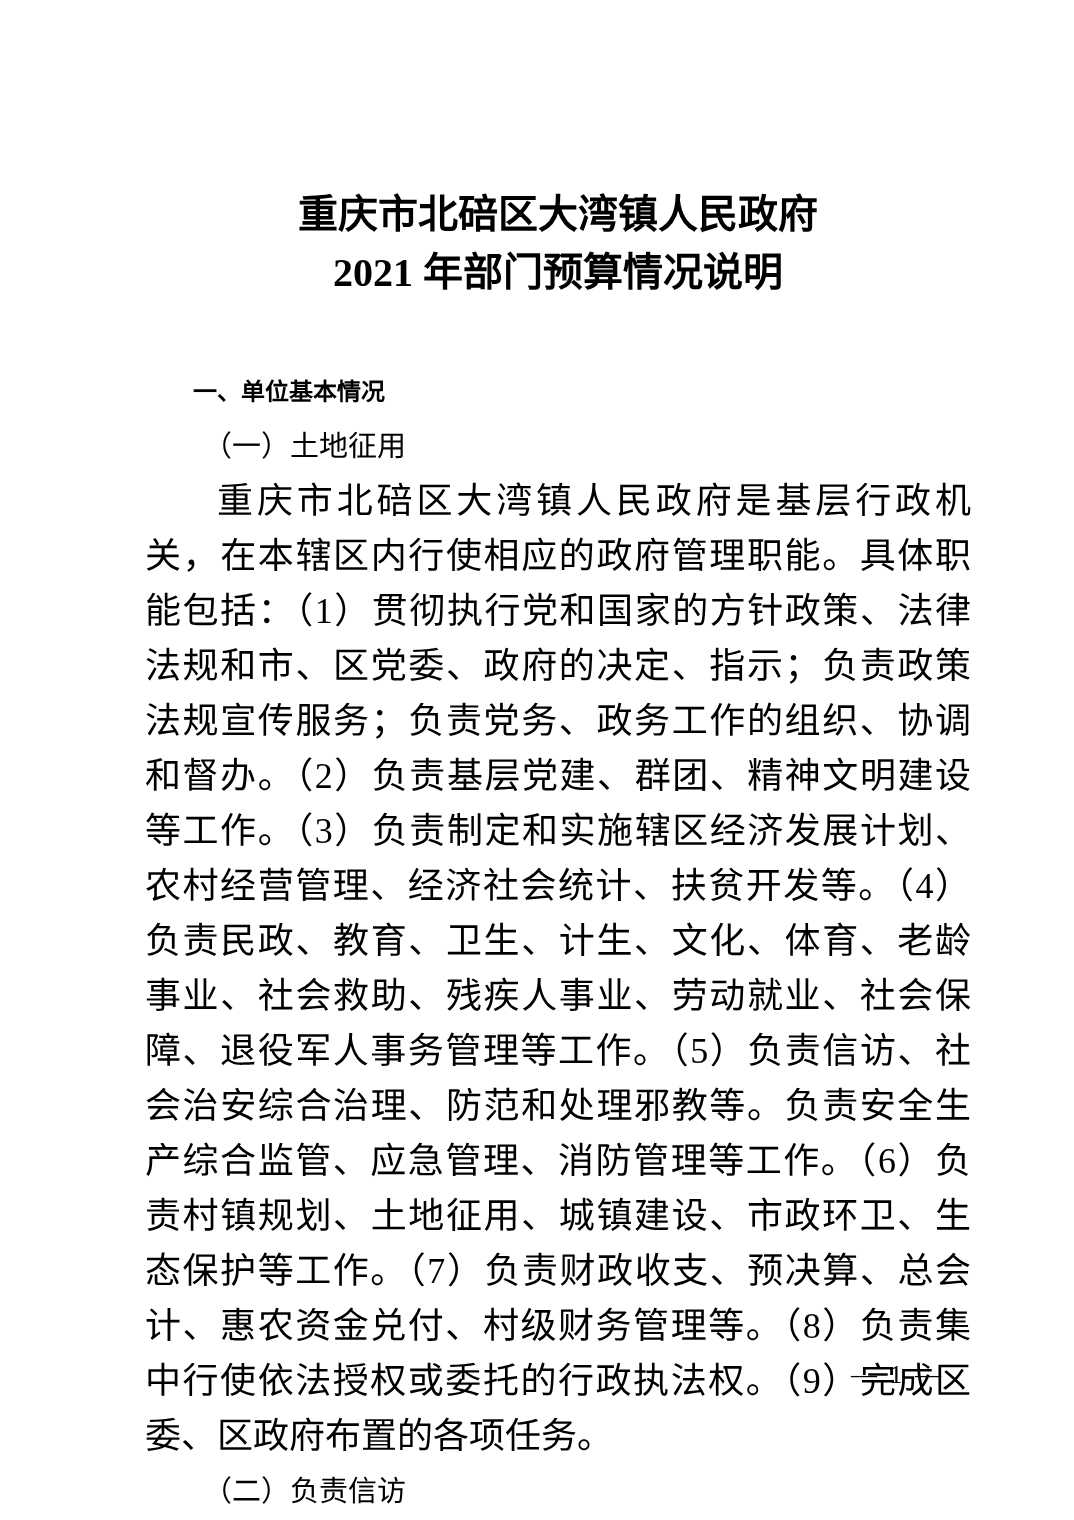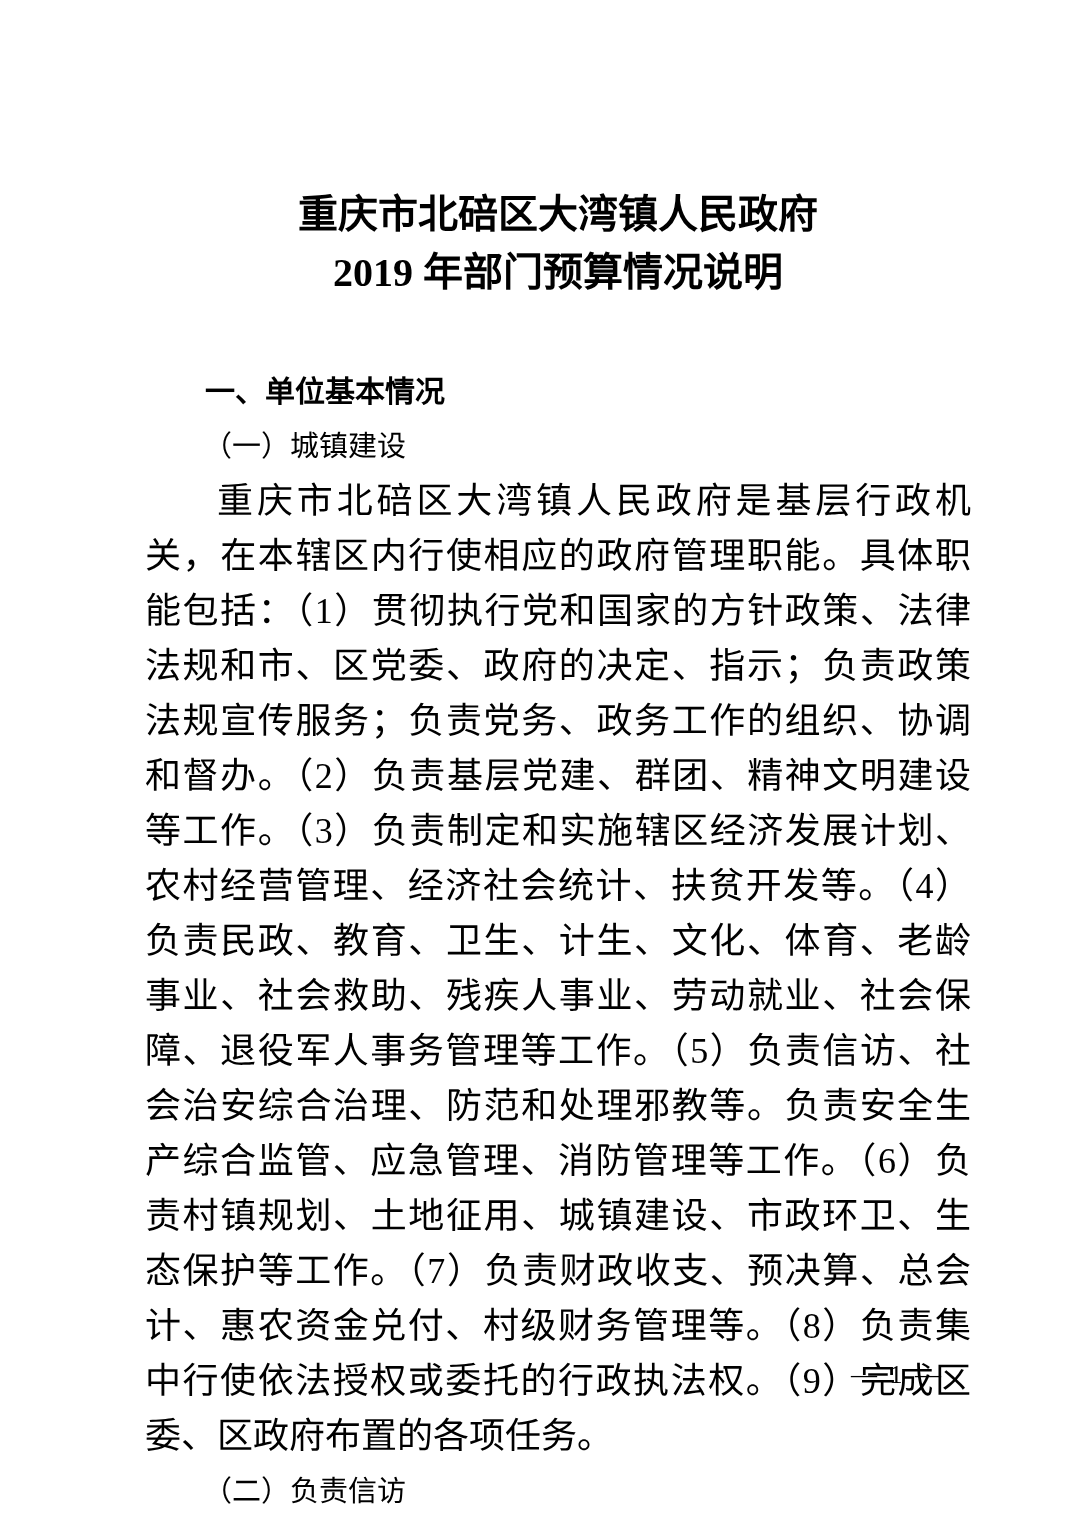--- a/index.html
+++ b/index.html
@@ -27,21 +27,21 @@
     line-height: 58px;
     font-family: "Liberation Serif", "DejaVu Serif", serif;
   }
   .doc-title .title-line {
     display: block;
   }
   .section-heading {
     margin: 62px 0 0 0;
     font-family: "Liberation Sans", "DejaVu Sans", sans-serif;
     font-weight: bold;
-    font-size: 30px;
+    font-size: 24px;
     line-height: 55px;
     text-indent: 2em;
   }
   .subsection-heading {
     margin: 0;
     font-weight: normal;
     font-size: 29px;
     line-height: 55px;
     text-indent: 2em;
     font-family: "Liberation Serif", "DejaVu Serif", serif;
@@ -64,26 +64,26 @@
     white-space: pre;
   }
 </style>
 </head>
 <body>
 
 <div class="page">
 
   <h1 class="doc-title">
     <span class="title-line">重庆市北碚区大湾镇人民政府</span>
-    <span class="title-line">2019 年部门预算情况说明</span>
+    <span class="title-line">2021 年部门预算情况说明</span>
   </h1>
 
   <h2 class="section-heading">一、单位基本情况</h2>
 
-  <h3 class="subsection-heading">（一）城镇建设</h3>
+  <h3 class="subsection-heading">（一）土地征用</h3>
 
   <p class="body-paragraph">重庆市北碚区大湾镇人民政府是基层行政机关，在本辖区内行使相应的政府管理职能。具体职能包括：（1）贯彻执行党和国家的方针政策、法律法规和市、区党委、政府的决定、指示；负责政策法规宣传服务；负责党务、政务工作的组织、协调和督办。（2）负责基层党建、群团、精神文明建设等工作。（3）负责制定和实施辖区经济发展计划、农村经营管理、经济社会统计、扶贫开发等。（4）负责民政、教育、卫生、计生、文化、体育、老龄事业、社会救助、残疾人事业、劳动就业、社会保障、退役军人事务管理等工作。（5）负责信访、社会治安综合治理、防范和处理邪教等。负责安全生产综合监管、应急管理、消防管理等工作。（6）负责村镇规划、土地征用、城镇建设、市政环卫、生态保护等工作。（7）负责财政收支、预决算、总会计、惠农资金兑付、村级财务管理等。（8）负责集中行使依法授权或委托的行政执法权。（9）完成区委、区政府布置的各项任务。</p>
 
   <h3 class="subsection-heading">（二）负责信访</h3>
 
   <div class="page-number">— 1 —</div>
 
 </div>
 
 </body></html>

